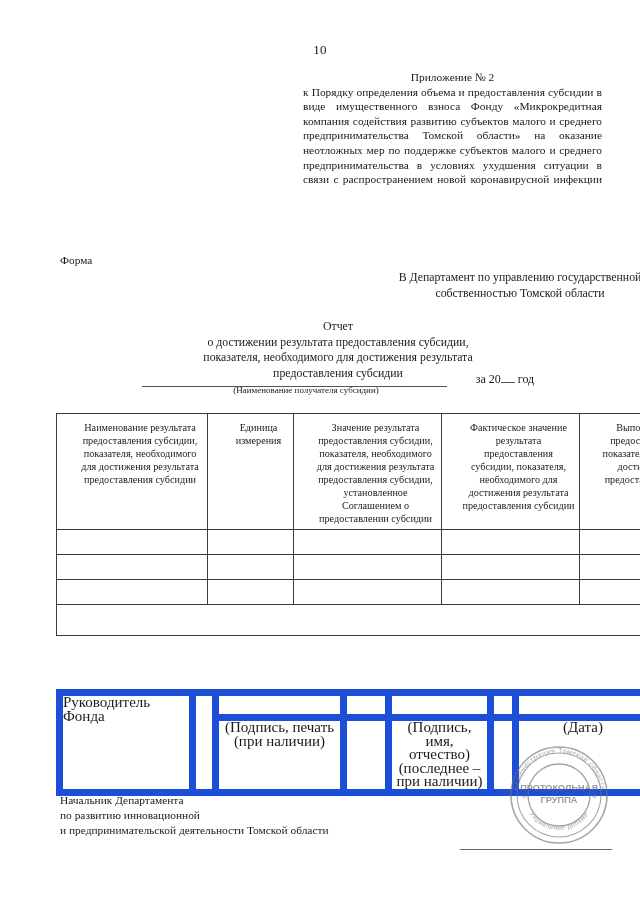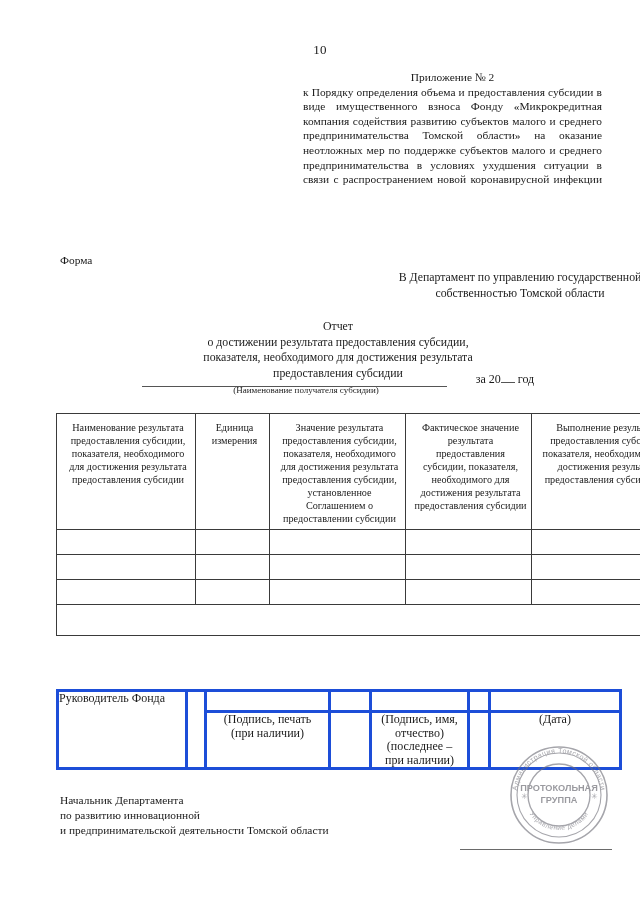--- a/index.html
+++ b/index.html
@@ -139,21 +139,21 @@
     table-layout: fixed;
   }
   table.main-table th,
   table.main-table td {
     border: 1px solid #3a3a3a;
     font-weight: normal;
     font-size: 10.2px;
     line-height: 13px;
     text-align: center;
     vertical-align: top;
-    padding: 7px 4px 4px 8px;
+    padding: 7px 4px 4px 20px;
   }
   table.main-table td.empty-cell {
     height: 24px;
     padding: 0;
   }
   table.main-table td.spacer-cell {
     height: 30px;
     padding: 0;
   }
   .col-1 { width: 126px; }
@@ -165,22 +165,22 @@
   
   table.sign-table {
     position: absolute;
     top: 689px;
     left: 56px;
     width: 558px;
     border-collapse: collapse;
     table-layout: fixed;
   }
   table.sign-table td {
-    border: 3px solid #1d4ed8;
-    font-size: 12px;
+    border: 7px solid #1d4ed8;
+    font-size: 15px;
     line-height: 13.6px;
     vertical-align: top;
     padding: 0;
   }
   td.sig-name {
     width: 126px;
     padding: 4px 0 0 5px;
     font-size: 11px;
     text-align: left;
     vertical-align: top;

